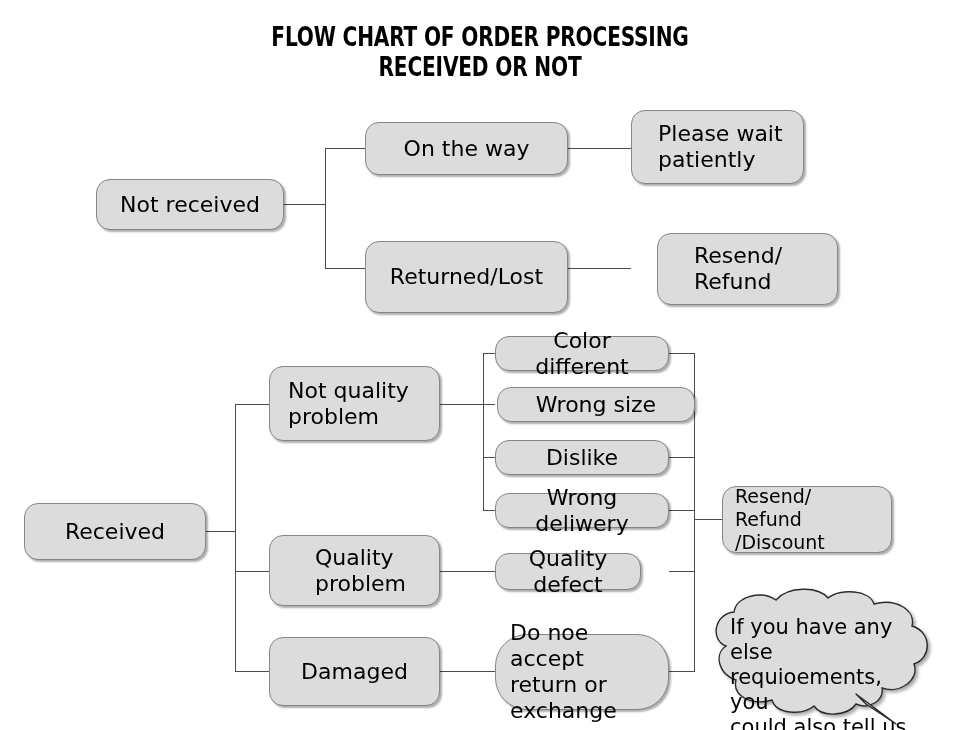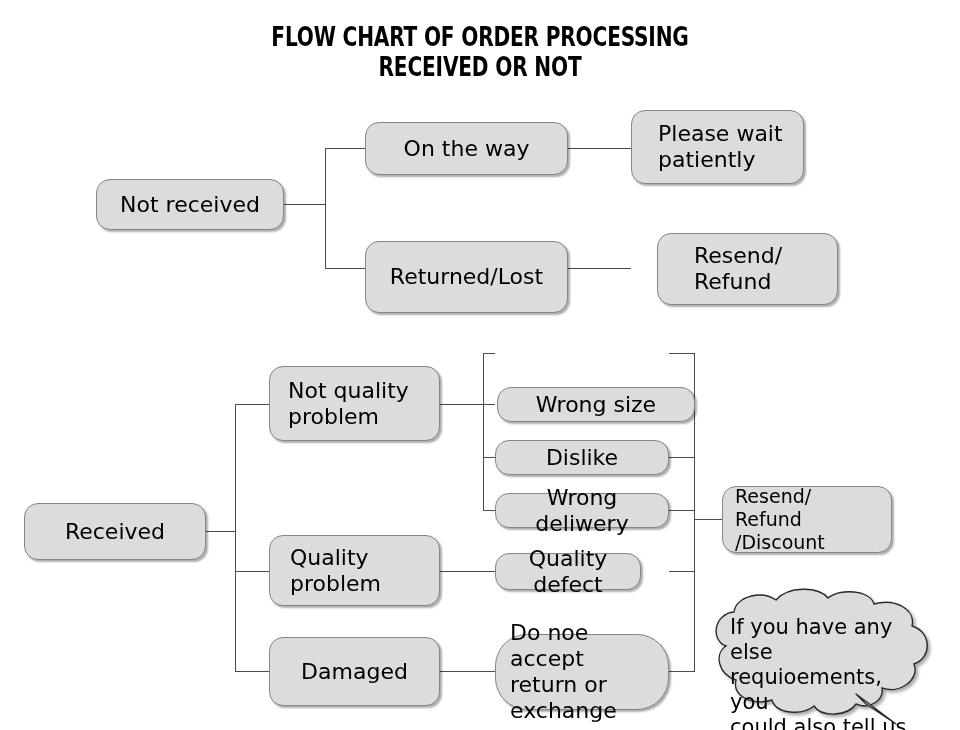--- a/index.html
+++ b/index.html
@@ -148,25 +148,26 @@
   <div class="line h" style="left:669px; top:571px; width:26px;"></div>
   <div class="line h" style="left:669px; top:671px; width:26px;"></div>
 
   <div class="line h" style="left:694px; top:519px; width:28px;"></div>
 
   <div class="node center" style="left:24px; top:503px; width:182px; height:57px;">Received</div>
 
   <div class="node left" style="left:269px; top:366px; width:171px; height:75px; padding-left:18px;">Not quality
 problem</div>
 
-  <div class="node left" style="left:269px; top:535px; width:171px; height:71px; padding-left:20px;">Quality
+  <div class="node left" style="left:269px; top:535px; width:171px; height:71px; padding-left:45px;">Quality
 problem</div>
 
   <div class="node center" style="left:269px; top:637px; width:171px; height:69px;">Damaged</div>
 
+  <div class="node center" style="left:495px; top:336px; width:174px; height:35px;">Color different</div>
 
   <div class="node center" style="left:497px; top:387px; width:198px; height:35px;">Wrong size</div>
 
   <div class="node center" style="left:495px; top:440px; width:174px; height:35px;">Dislike</div>
 
   <div class="node center" style="left:495px; top:493px; width:174px; height:35px; padding:0 2px;">Wrong deliwery</div>
 
   <div class="node center" style="left:495px; top:553px; width:146px; height:37px;">Quality defect</div>
 
   <div class="node left" style="left:495px; top:634px; width:174px; height:76px; padding-left:14px;border-radius:32px;">Do noe accept

